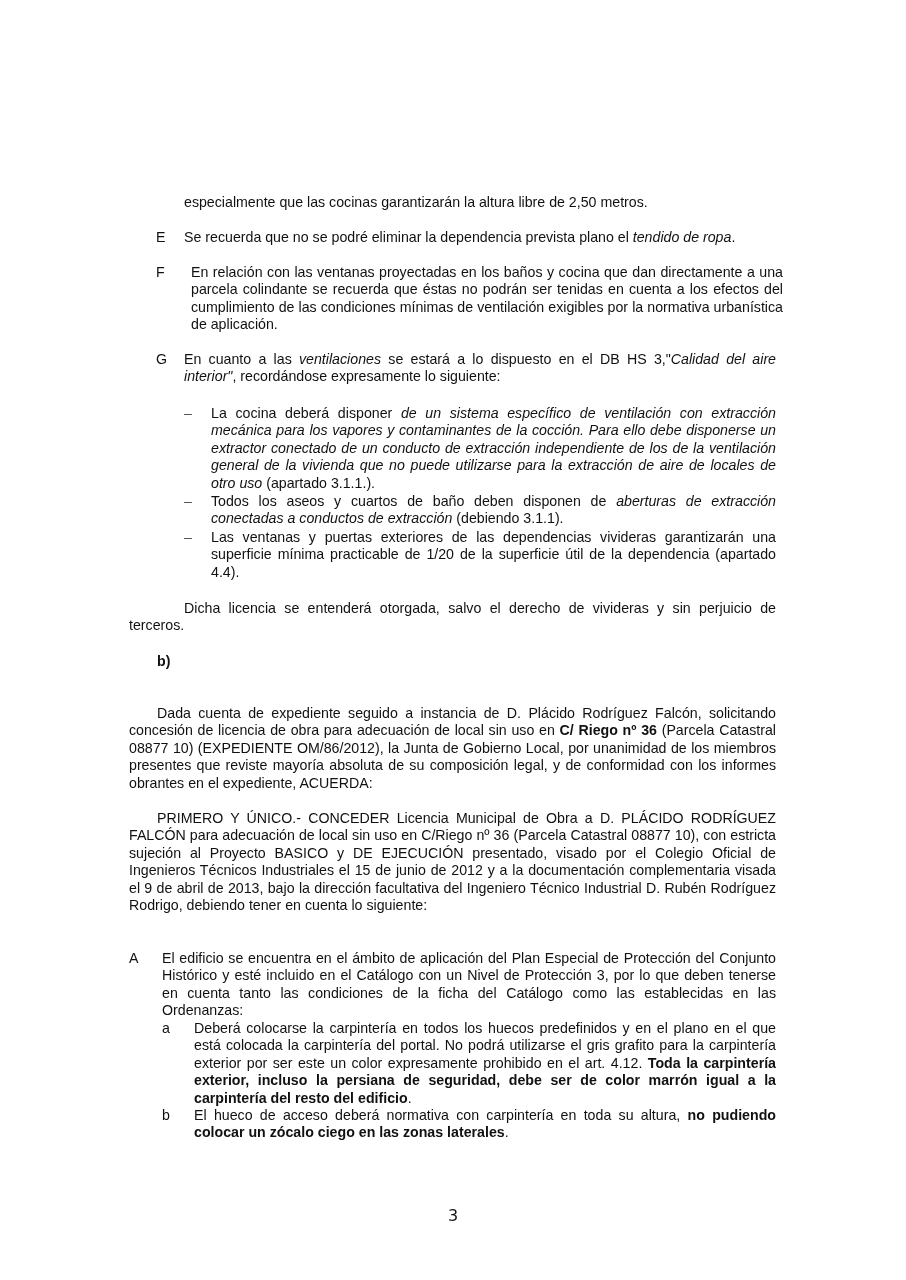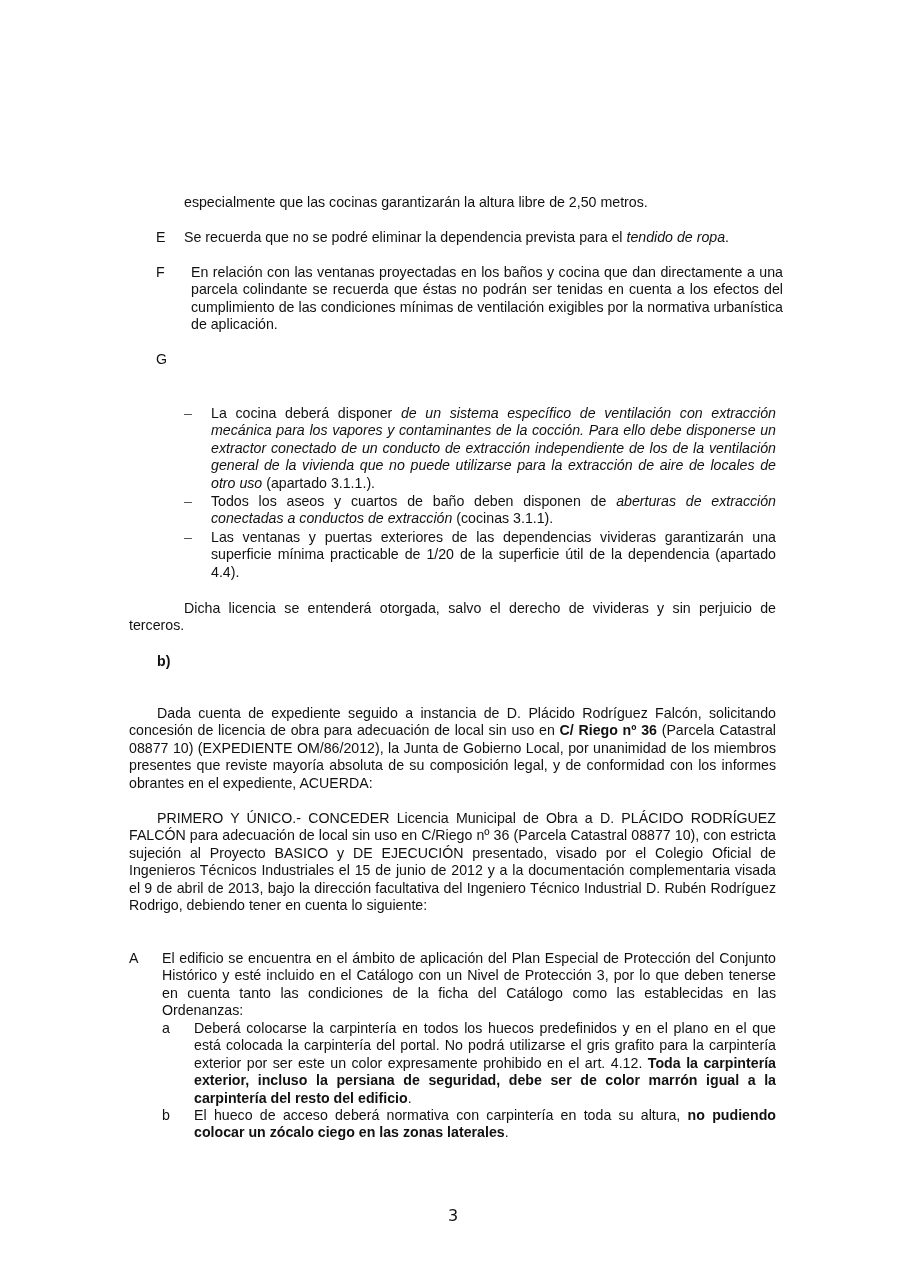--- a/index.html
+++ b/index.html
@@ -14,32 +14,33 @@
           font-family:"DejaVu Sans", sans-serif; font-size:16px; }
 </style>
 </head>
 <body>
 
 <div class="page">
 
   <div class="blk last" style="left:184px; top:194px; width:592px;">especialmente que las cocinas garantizarán la altura libre de 2,50 metros.</div>
 
   <div class="marker" style="left:156px; top:229px;">E</div>
-  <div class="blk last" style="left:184px; top:229px; width:592px;"><span>Se recuerda que no se podré eliminar la dependencia prevista para el </span><i>tendido de ropa</i><span>.</span></div>
+  <div class="blk last" style="left:184px; top:229px; width:592px;"><span>Se recuerda que no se podré eliminar la dependencia prevista plano el </span><i>tendido de ropa</i><span>.</span></div>
 
   <div class="marker" style="left:156px; top:264px;">F</div>
   <div class="blk" style="left:191px; top:264px; width:592px;">En relación con las ventanas proyectadas en los baños y cocina que dan directamente a una parcela colindante se recuerda que éstas no podrán ser tenidas en cuenta a los efectos del cumplimiento de las condiciones mínimas de ventilación exigibles por la normativa urbanística de aplicación.</div>
 
   <div class="marker" style="left:156px; top:351px;">G</div>
+  <div class="blk" style="left:184px; top:351px; width:592px;"><span>En cuanto a las </span><i>ventilaciones</i><span> se estará a lo dispuesto en el DB HS 3,"</span><i>Calidad del aire interior"</i><span>, recordándose expresamente lo siguiente:</span></div>
 
   <div class="marker" style="left:184px; top:405px; color:#555;">–</div>
   <div class="blk" style="left:211px; top:405px; width:565px;"><span>La cocina deberá disponer </span><i>de un sistema específico de ventilación con extracción mecánica para los vapores y contaminantes de la cocción. Para ello debe disponerse un extractor conectado de un conducto de extracción independiente de los de la ventilación general de la vivienda que no puede utilizarse para la extracción de aire de locales de otro uso</i><span> (apartado 3.1.1.).</span></div>
 
   <div class="marker" style="left:184px; top:493px; color:#555;">–</div>
-  <div class="blk" style="left:211px; top:493px; width:565px;"><span>Todos los aseos y cuartos de baño deben disponen de </span><i>aberturas de extracción conectadas a conductos de extracción</i><span> (cocinas 3.1.1).</span></div>
+  <div class="blk" style="left:211px; top:493px; width:565px;"><span>Todos los aseos y cuartos de baño deben disponen de </span><i>aberturas de extracción conectadas a conductos de extracción</i><span> (debiendo 3.1.1).</span></div>
 
   <div class="marker" style="left:184px; top:529px; color:#555;">–</div>
   <div class="blk" style="left:211px; top:529px; width:565px;">Las ventanas y puertas exteriores de las dependencias vivideras garantizarán una superficie mínima practicable de 1/20 de la superficie útil de la dependencia (apartado 4.4).</div>
 
   <div class="blk" style="left:129px; top:600px; width:647px; text-indent:55px;">Dicha licencia se entenderá otorgada, salvo el derecho de vivideras y sin perjuicio de terceros.</div>
 
   <div class="marker" style="left:157px; top:653px; font-weight:bold;">b)</div>
 
   <div class="blk" style="left:129px; top:705px; width:647px; text-indent:28px;"><span>Dada cuenta de expediente seguido a instancia de D. Plácido Rodríguez Falcón, solicitando concesión de licencia de obra para adecuación de local sin uso en </span><b>C/  Riego nº 36</b><span> (Parcela Catastral 08877 10) (EXPEDIENTE OM/86/2012), la Junta de Gobierno Local, por unanimidad de los miembros presentes que reviste mayoría absoluta de su composición legal, y de conformidad con los informes obrantes en el expediente, ACUERDA:</span></div>
 

